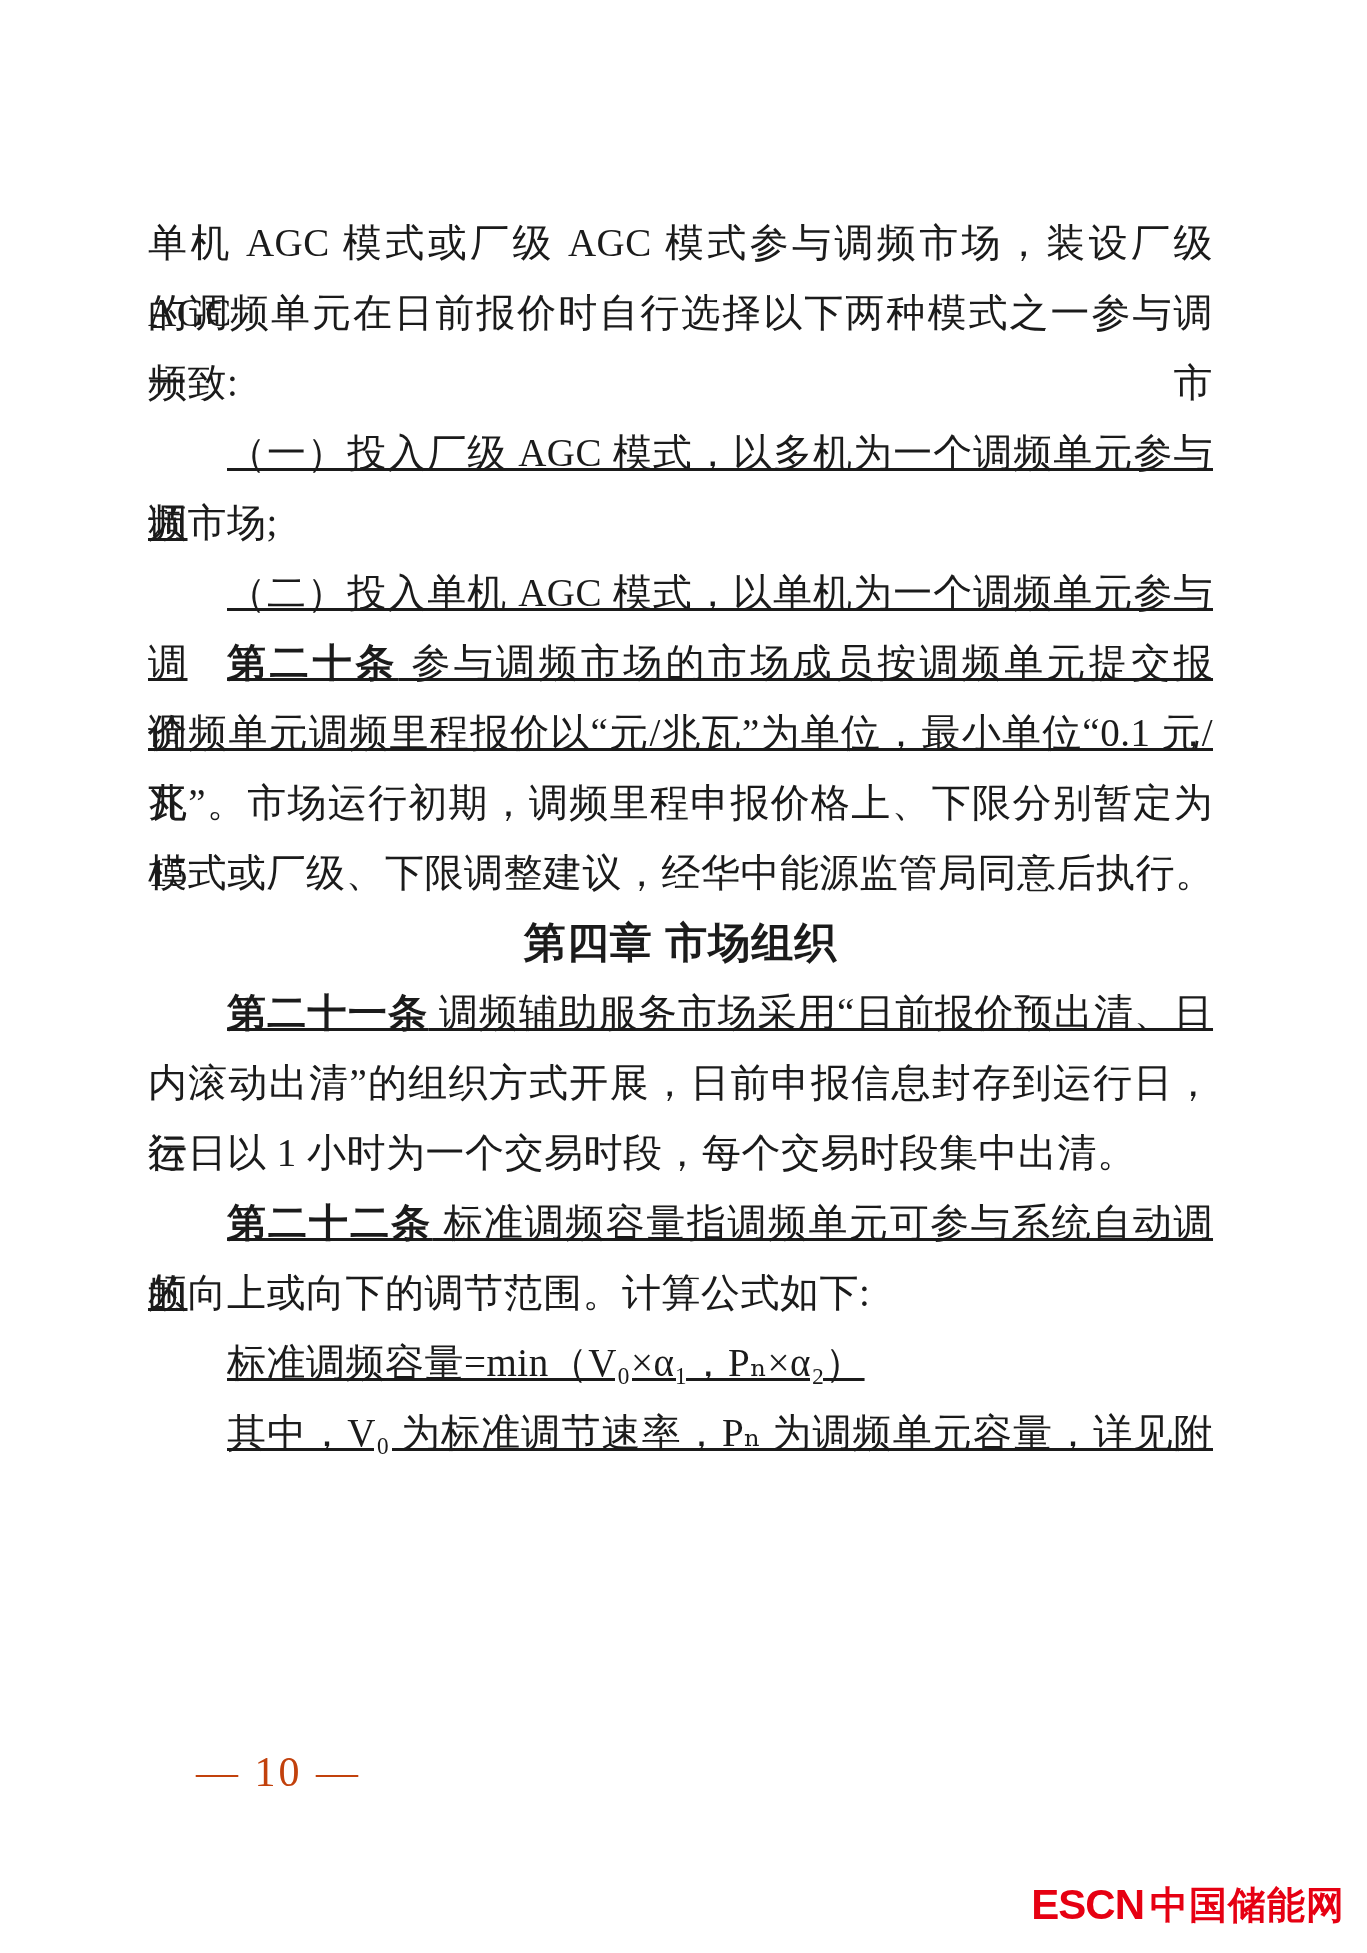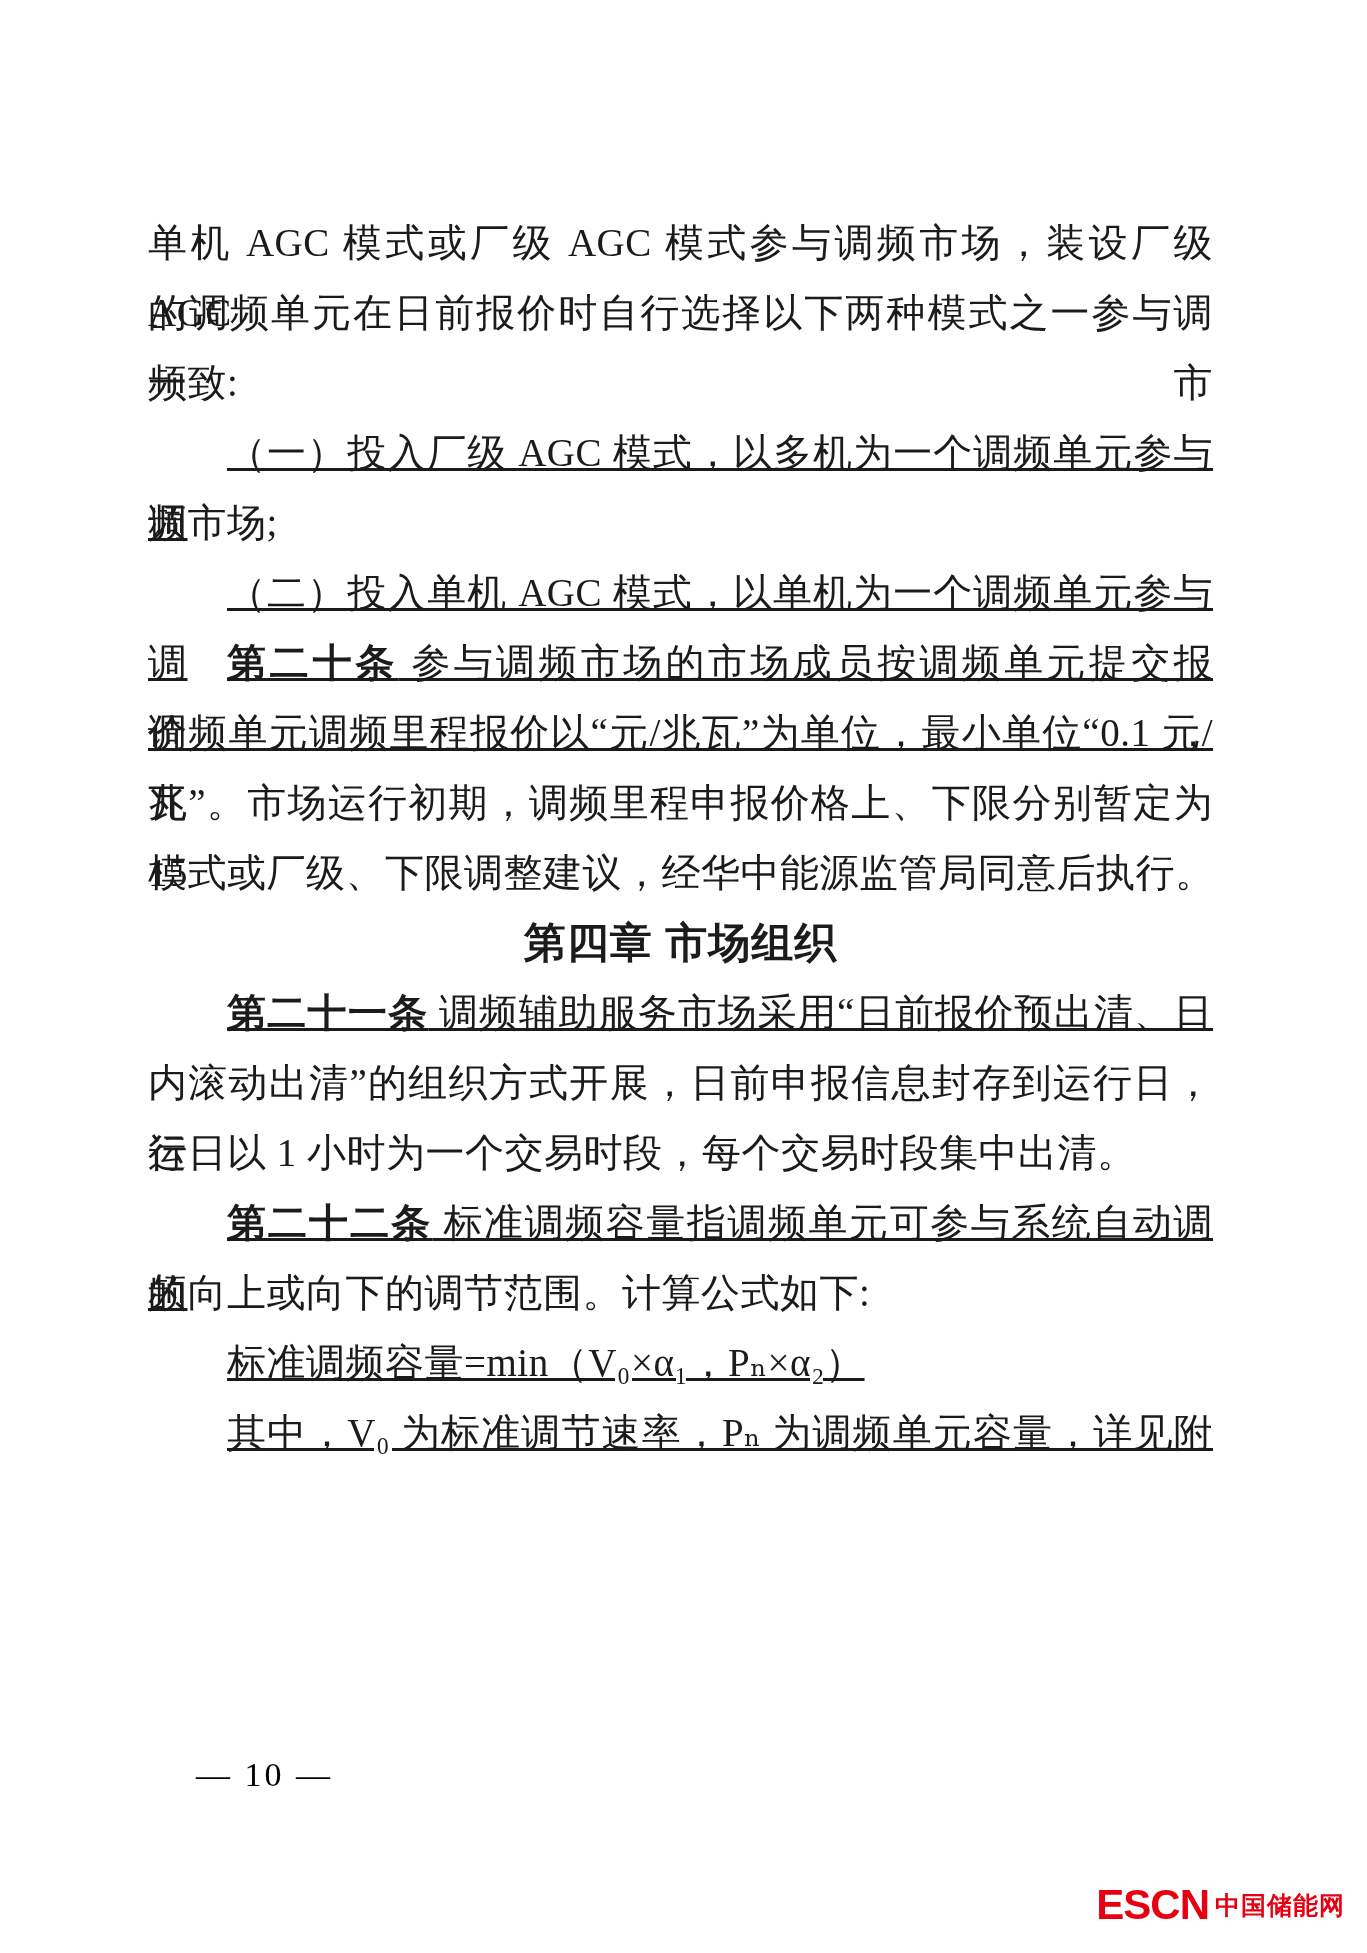--- a/index.html
+++ b/index.html
@@ -50,43 +50,42 @@
     text-align-last: center;
     font-family: "Liberation Sans", "DejaVu Sans", sans-serif;
     font-weight: 700;
     font-size: 42px;
     letter-spacing: 1px;
   }
   .page-number {
     position: absolute;
     left: 196px;
     top: 1748px;
-    font-size: 34px;
+    font-size: 42px;
     letter-spacing: 3px;
-    color: #000000;
-    margin-top: 8px;
+    color: #c2410c;
   }
   .watermark {
     position: absolute;
     right: 22px;
     top: 1884px;
     display: flex;
     align-items: center;
     line-height: 1;
   }
   .watermark .escn {
     font-family: "Liberation Sans", "DejaVu Sans", sans-serif;
     font-weight: 900;
     font-size: 42px;
     letter-spacing: -1px;
   }
   .watermark .cnname {
     font-family: "Liberation Sans", "DejaVu Sans", sans-serif;
     font-weight: 700;
-    font-size: 25px;
+    font-size: 38px;
     margin-left: 6px;
     letter-spacing: 1px;
   }
 </style>
 </head>
 <body style="background: rgb(255, 255, 255); color: rgb(27, 27, 27);">
 
 <div class="page">
 
   <div class="body-text">

